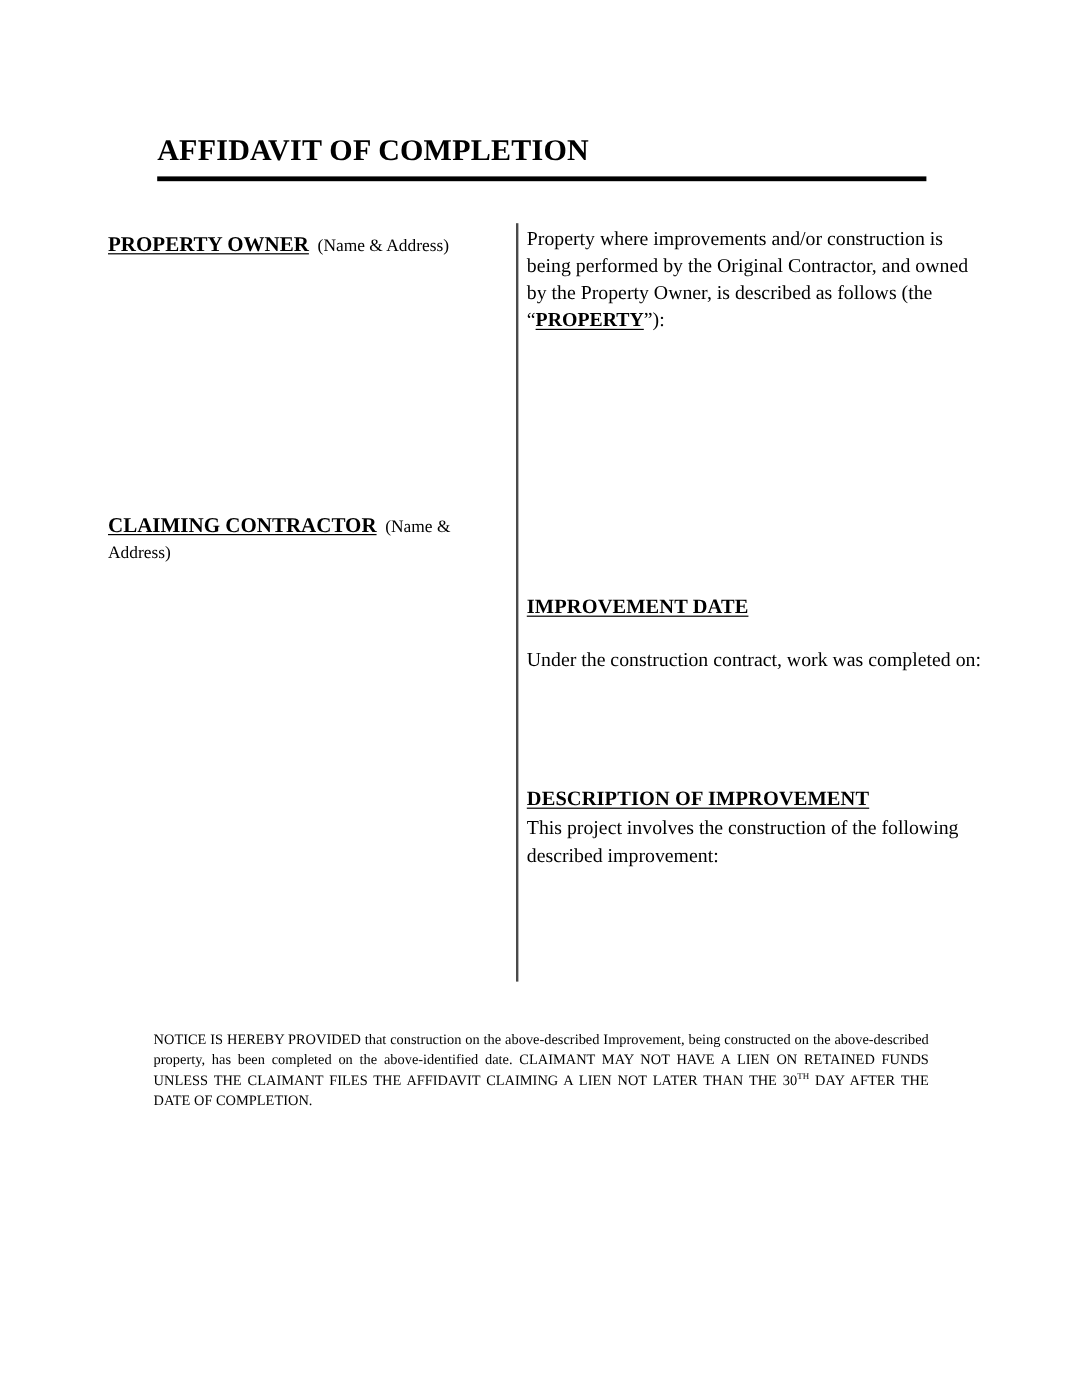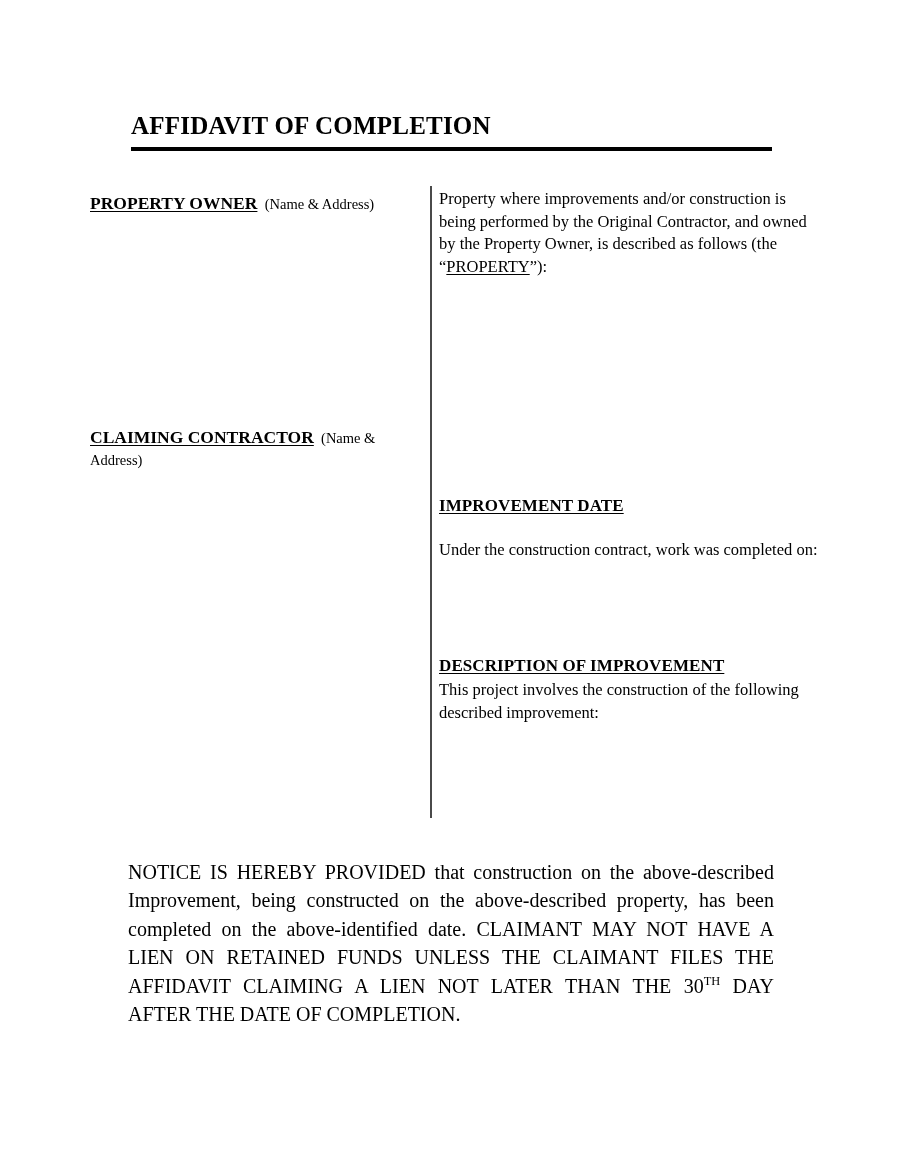--- a/index.html
+++ b/index.html
@@ -89,21 +89,21 @@
   .contractor-row { position: absolute; left: 0; top: 234px; width: 300px; }
 
   
   .rc-block { position: absolute; left: 0; }
   .para {
     font-size: 16.5px;
     line-height: 1.375;
     margin: 0;
   }
   .para .emph {
-    font-weight: normal;
+    font-weight: bold;
     text-decoration: underline;
     text-underline-offset: 2px;
   }
 
   .section-head {
     font-size: 17px;
     font-weight: bold;
     text-decoration: underline;
     text-underline-offset: 2px;
     margin: 0;
@@ -122,21 +122,21 @@
   }
   .rc-description { top: 468px; width: 382px; }
   .rc-description .para { margin-top: 3px; }
 
   
   .notice {
     position: absolute;
     left: 128px;
     top: 858px;
     width: 646px;
-    font-size: 20px;
+    font-size: 12px;
     line-height: 1.42;
     text-align: justify;
     text-justify: inter-word;
     margin: 0;
   }
   .notice sup {
     font-size: 0.62em;
     vertical-align: super;
     line-height: 0;
   }

